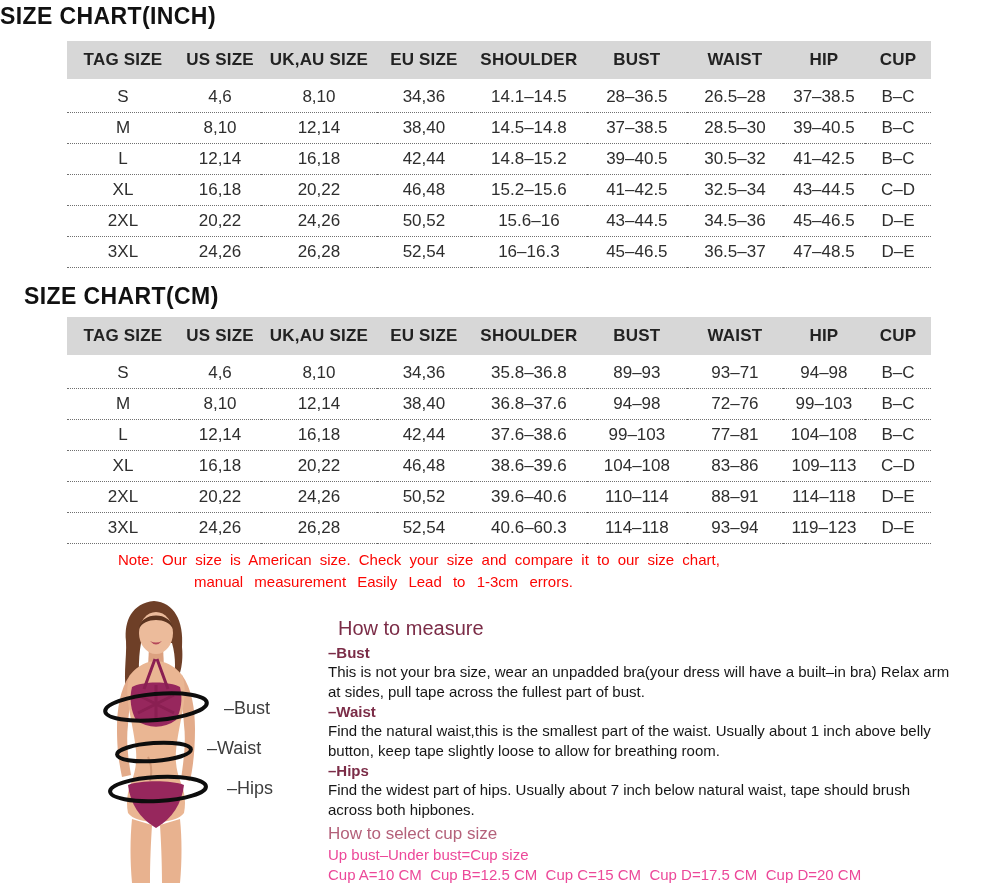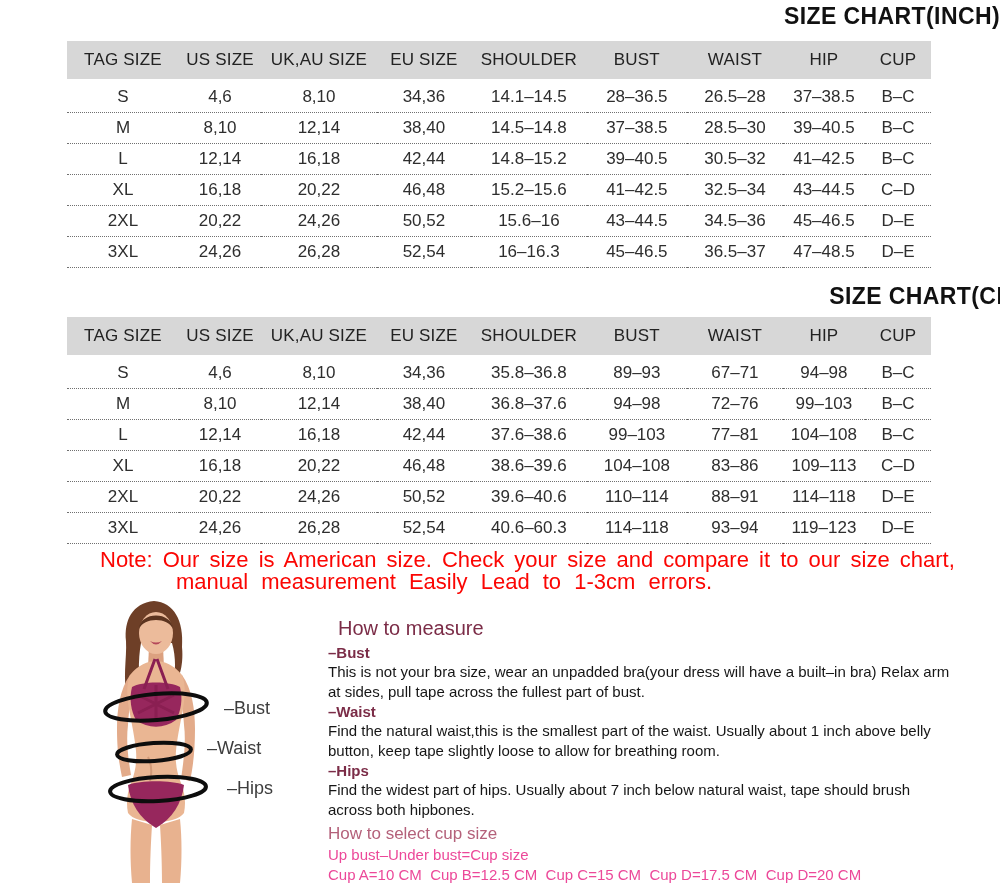--- a/index.html
+++ b/index.html
@@ -2,43 +2,43 @@
 <html><head>
 <meta charset="utf-8">
 <style>
   html,body{margin:0;padding:0;}
   body{
     width:1000px;height:883px;position:relative;background:#ffffff;
     font-family:"Liberation Sans","DejaVu Sans",sans-serif;
     -webkit-font-smoothing:antialiased;overflow:hidden;
   }
   .chart-title{
-    position:absolute;left:0;width:1000px;text-align:right;
+    position:absolute;left:0;width:1000px;text-align:left;
     font-size:23px;font-weight:700;color:#111;letter-spacing:.4px;margin:0;
   }
   #title-inch{top:3px;}
   #title-cm{top:283px;padding-left:24px;}
   table.size-table{
     position:absolute;left:67px;width:864px;border-collapse:collapse;table-layout:fixed;
   }
   #table-inch{top:41px;}
   #table-cm{top:317px;}
   .size-table thead tr{background:#d7d7d7;}
   .size-table th{
-    height:38px;font-weight:400;font-size:17px;color:#222;
+    height:38px;font-weight:700;font-size:17px;color:#222;
     text-align:center;padding:0;letter-spacing:.2px;
   }
   .size-table td{
     height:30px;font-size:17px;color:#2e2e2e;text-align:center;padding:0;
     border-bottom:1px dotted #707070;
   }
   .size-table tbody tr:first-child td{padding-top:3px;}
   #note{
-    position:absolute;left:100px;top:549px;width:860px;
-    color:#fb0603;font-size:22px;line-height:22px;
+    position:absolute;left:118px;top:549px;width:860px;
+    color:#fb0603;font-size:15px;line-height:22px;
   }
   #note .n1{word-spacing:4px;}
   #note .n2{margin-left:76px;word-spacing:7px;}
   #figure{position:absolute;left:88px;top:597px;width:240px;height:286px;}
   #howto{position:absolute;left:328px;top:617px;width:622px;}
   .htm-title{font-size:20px;color:#7b2c47;margin:0 0 3px 10px;font-weight:400;}
   .sec-head{font-size:15px;font-weight:700;color:#7b2c47;line-height:19px;}
   .sec-text{font-size:15px;color:#161616;line-height:20px;}
   .cup-title{font-size:17px;color:#b4617a;line-height:23px;margin-top:2px;}
   .cup-line{font-size:15px;color:#ec4899;line-height:20px;white-space:pre-wrap;}
@@ -171,21 +171,21 @@
       </tr>
     </thead>
     <tbody>
       <tr>
         <td>S</td>
         <td>4,6</td>
         <td>8,10</td>
         <td>34,36</td>
         <td>35.8–36.8</td>
         <td>89–93</td>
-        <td>67–71</td>
+        <td>93–71</td>
         <td>94–98</td>
         <td>B–C</td>
       </tr>
       <tr>
         <td>M</td>
         <td>8,10</td>
         <td>12,14</td>
         <td>38,40</td>
         <td>36.8–37.6</td>
         <td>94–98</td>

